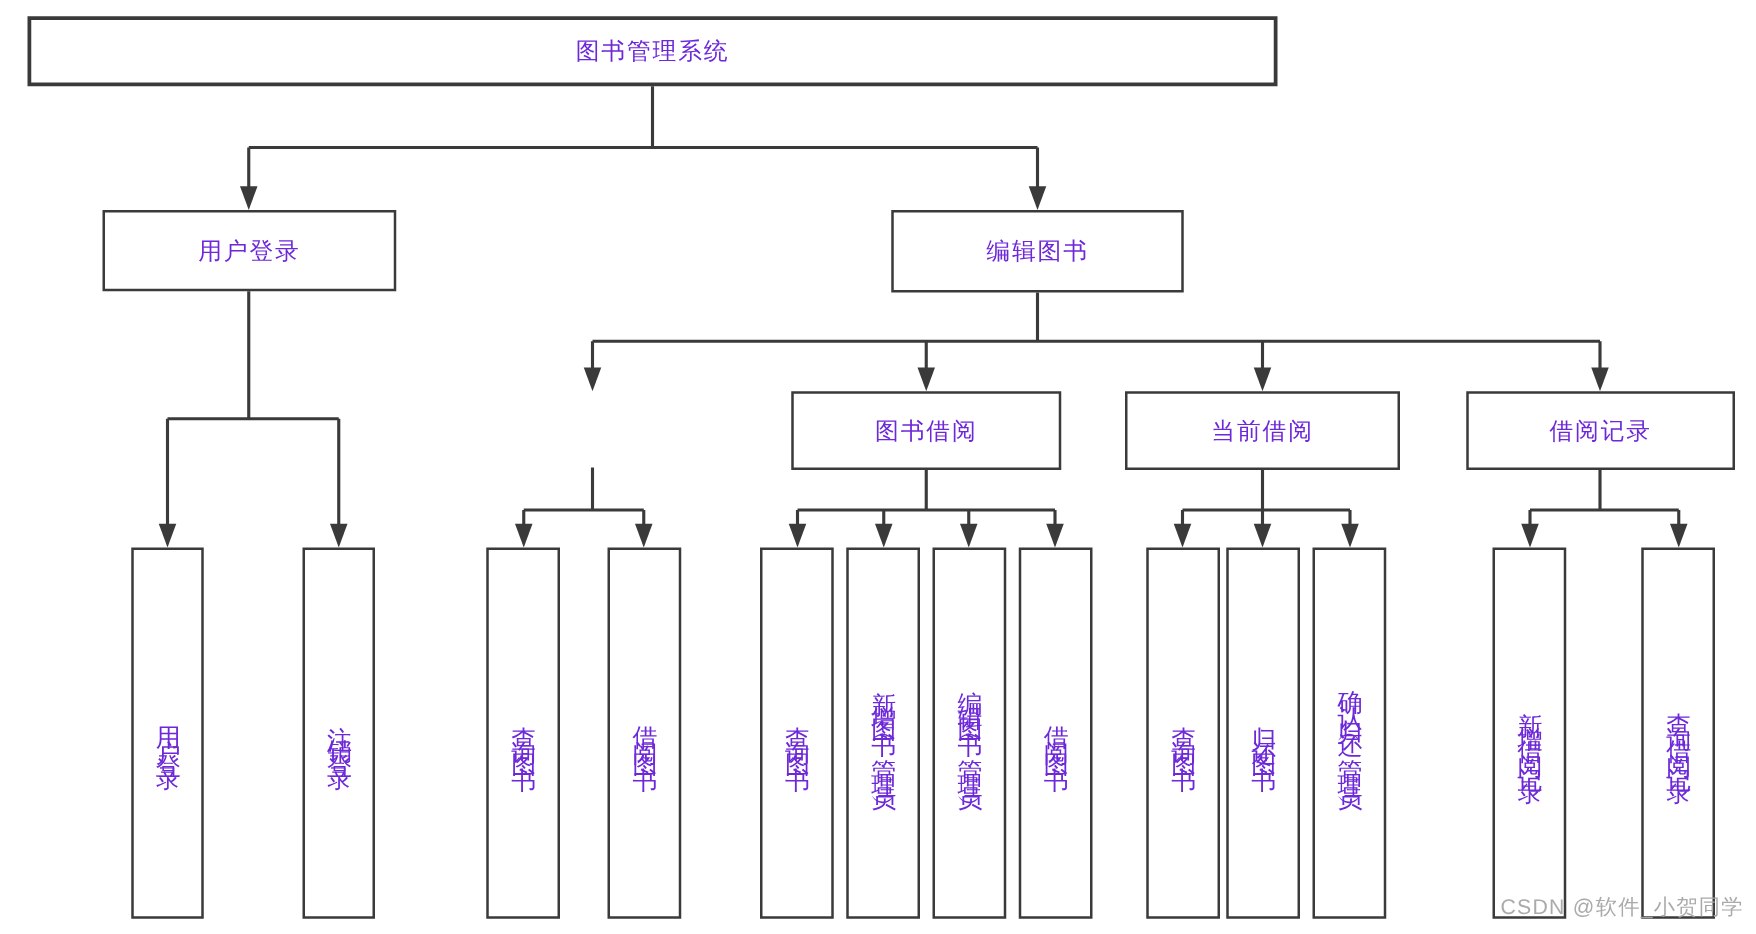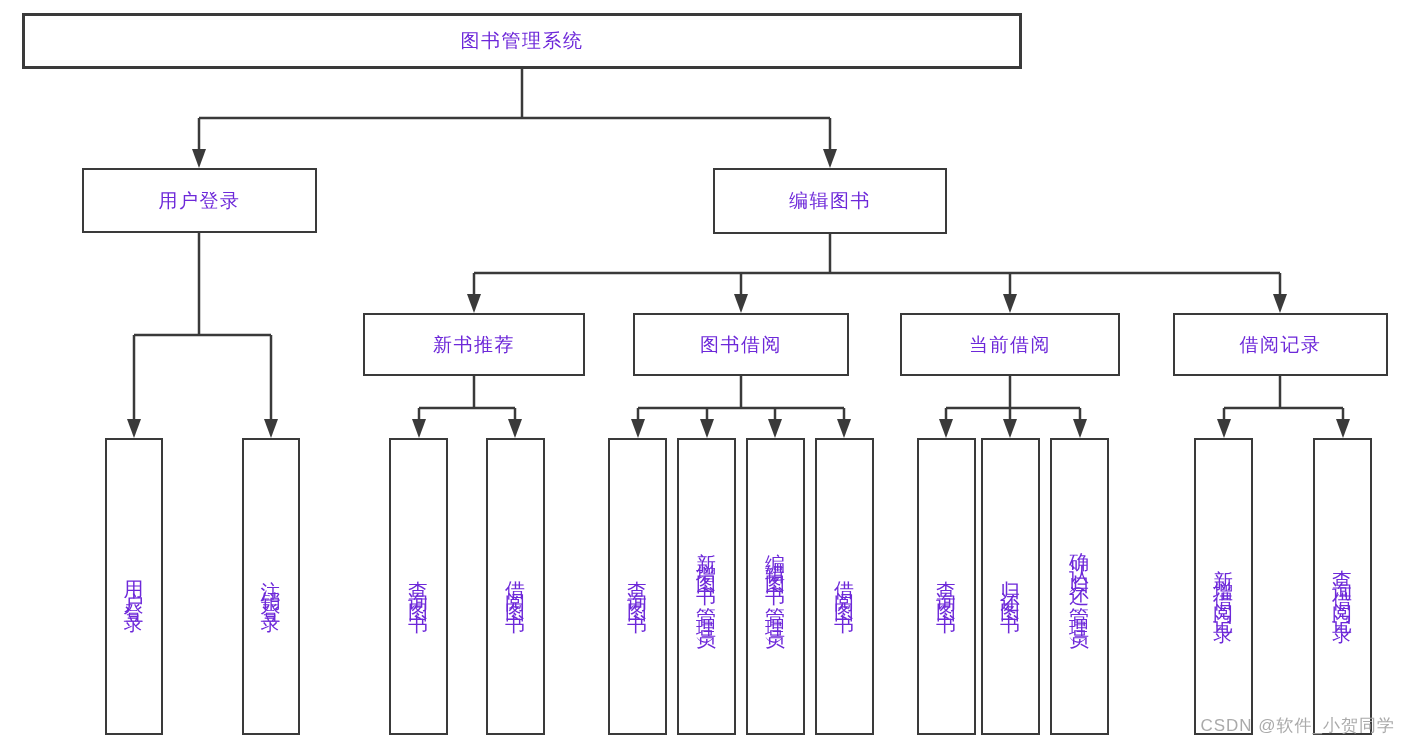--- a/index.html
+++ b/index.html
@@ -103,21 +103,20 @@
     <polygon points="1217,419 1231,419 1224,438" stroke="none"></polygon>
     <line x1="1343" y1="408" x2="1343" y2="422" fill="none"></line>
     <polygon points="1336,419 1350,419 1343,438" stroke="none"></polygon>
   </svg>
 
   <div class="node root" style="left:22px;top:13px;width:1000px;height:56px;">图书管理系统</div>
 
   <div class="node" style="left:82px;top:168px;width:235px;height:65px;">用户登录</div>
   <div class="node" style="left:713px;top:168px;width:234px;height:66px;">编辑图书</div>
 
-  <div class="node" style="left:363px;top:313px;width:222px;height:63px;">新书推荐</div>
   <div class="node" style="left:633px;top:313px;width:216px;height:63px;">图书借阅</div>
   <div class="node" style="left:900px;top:313px;width:220px;height:63px;">当前借阅</div>
   <div class="node" style="left:1173px;top:313px;width:215px;height:63px;">借阅记录</div>
 
   <div class="node vnode" style="left:105px;top:438px;width:58px;height:297px;">用户登录</div>
   <div class="node vnode" style="left:242px;top:438px;width:58px;height:297px;">注销登录</div>
 
   <div class="node vnode" style="left:389px;top:438px;width:59px;height:297px;">查询图书</div>
   <div class="node vnode" style="left:486px;top:438px;width:59px;height:297px;">借阅图书</div>
 

